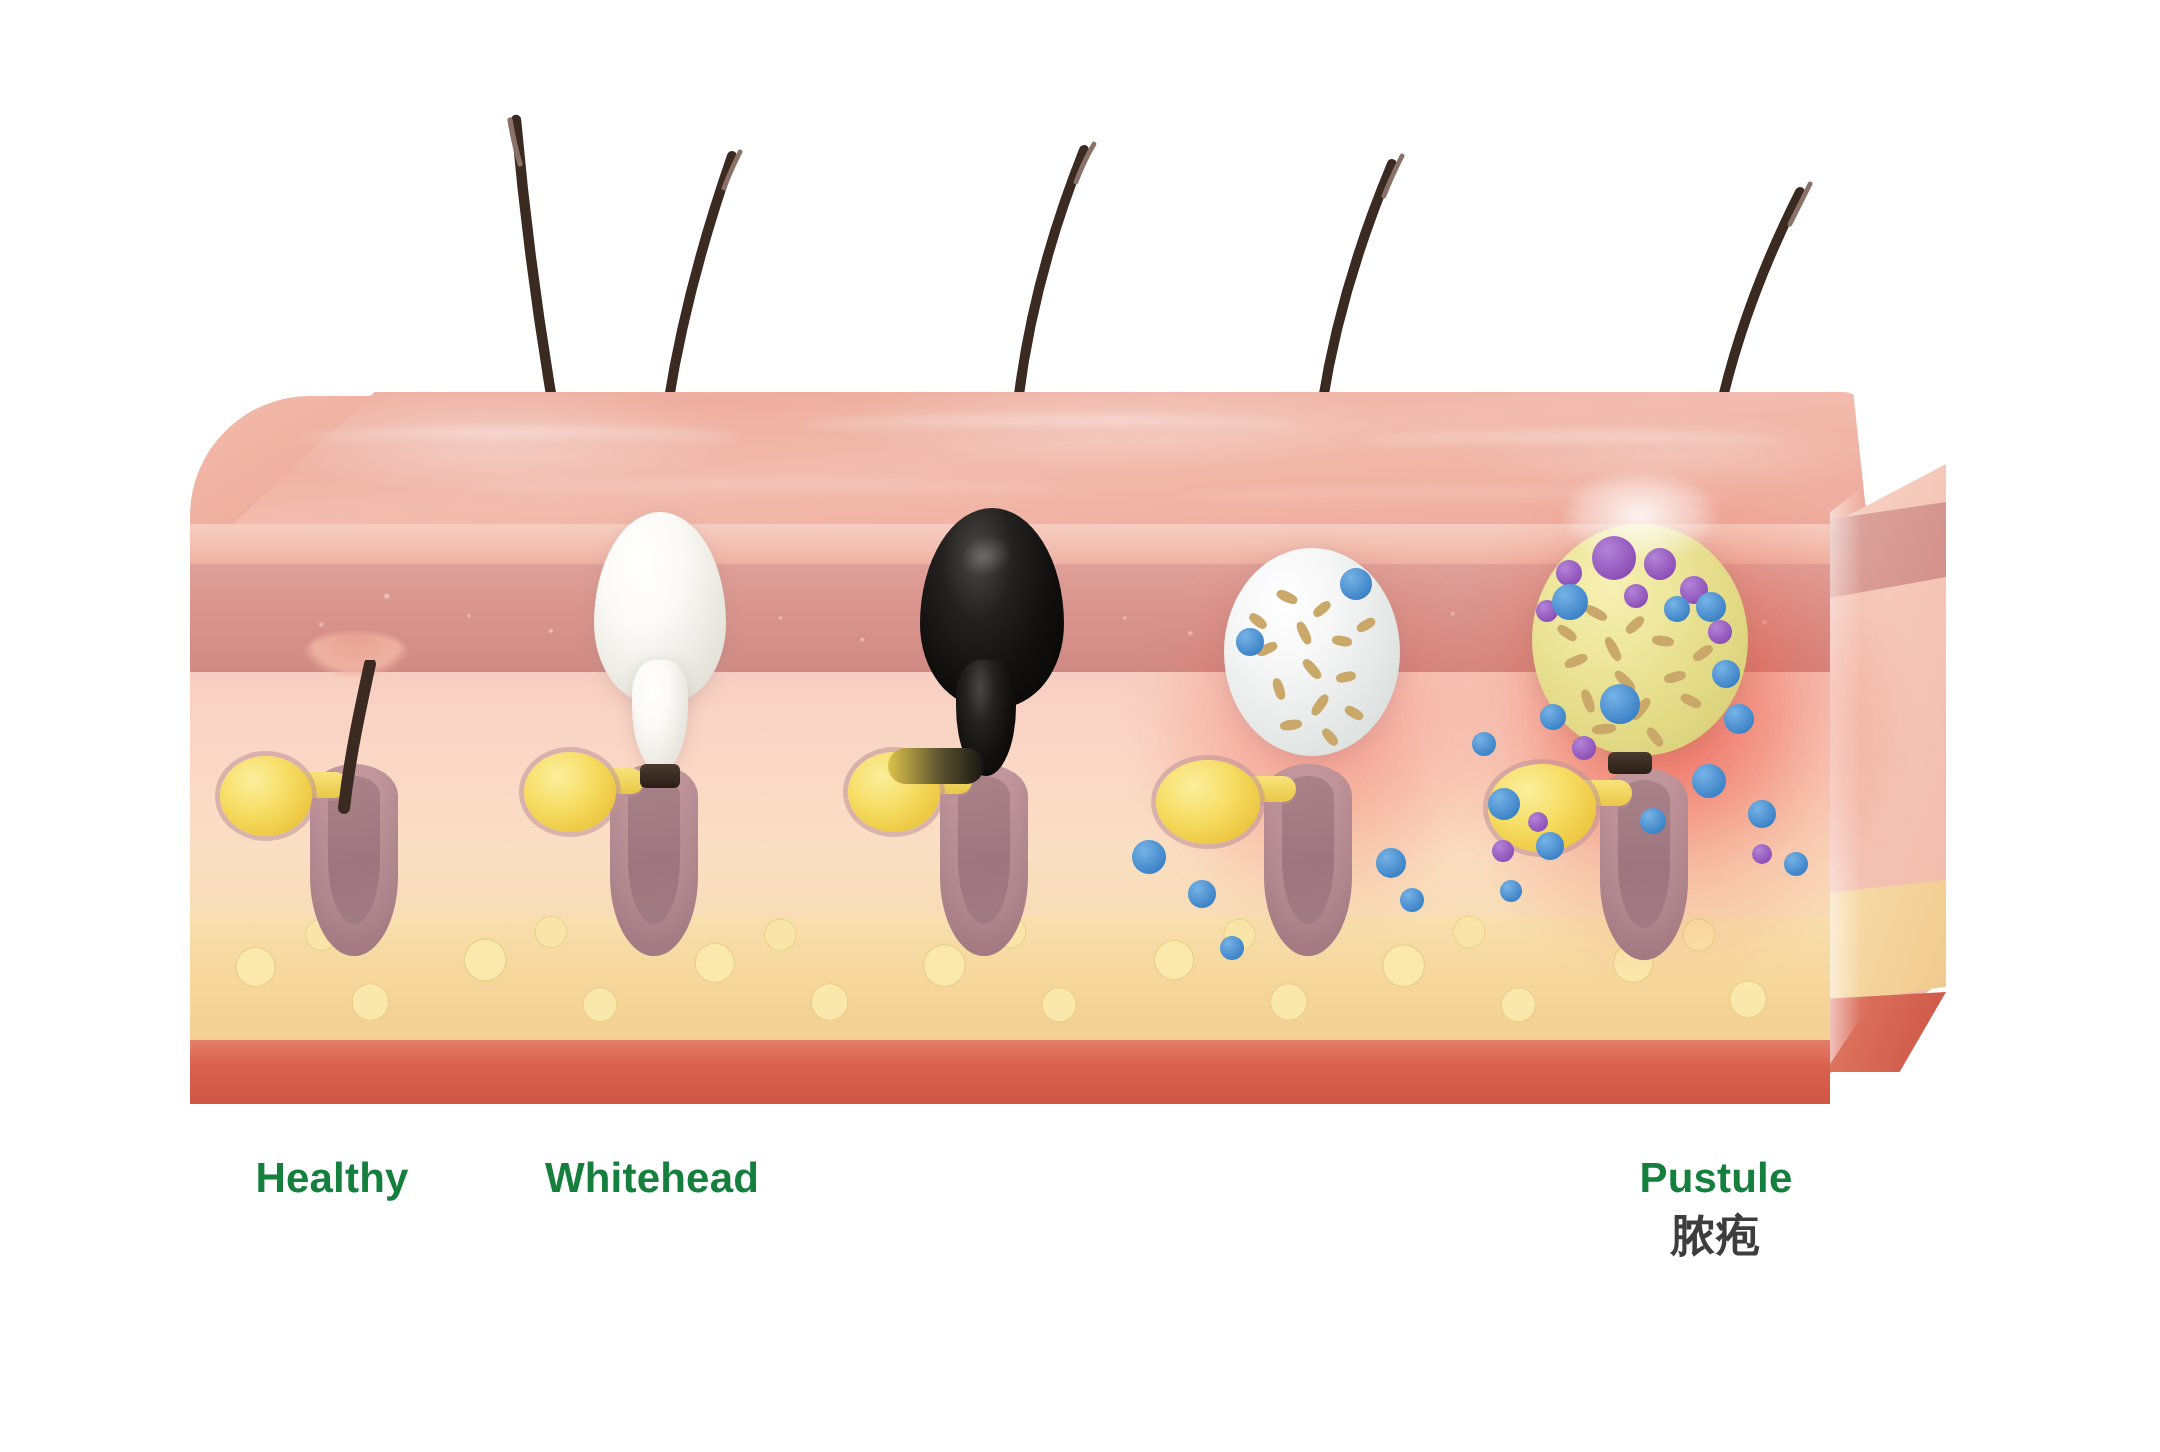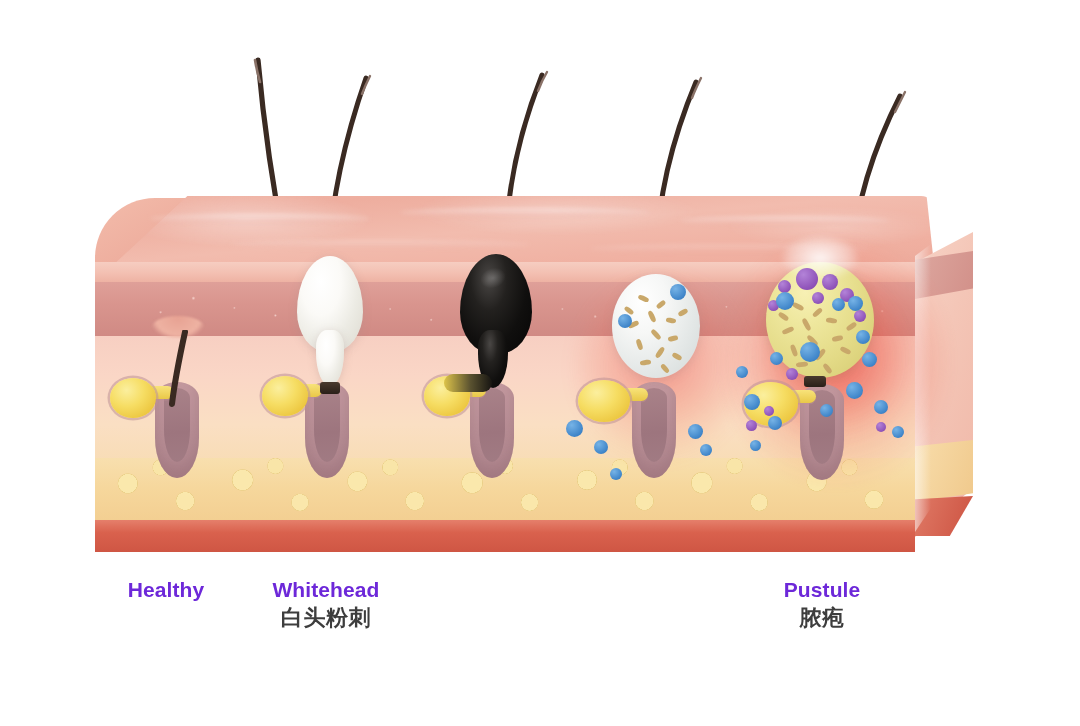--- a/index.html
+++ b/index.html
@@ -209,21 +209,21 @@
     filter:blur(9px);
   }
   .bact{position:absolute;background:#c9a86a;border-radius:40%;}
   .cellb{position:absolute;border-radius:50%;background:radial-gradient(circle at 34% 30%,#76b3e6,#3f85c9 70%,#336fae);}
   .cellp{position:absolute;border-radius:50%;background:radial-gradient(circle at 34% 30%,#b383d8,#8e52b8 70%,#7a3fa3);}
 
   
   .labels{position:absolute;left:0;top:576px;width:1080px;height:80px;}
   .label{position:absolute;text-align:center;width:200px;}
   .label .en{
-    font-size:21px;font-weight:bold;color:#6d28d9;letter-spacing:.1px;
+    font-size:21px;font-weight:bold;color:#15803d;letter-spacing:.1px;
     line-height:27px;white-space:nowrap;
   }
   .label .zh{
     font-size:22px;font-weight:bold;color:#3d3d3d;letter-spacing:.6px;
     line-height:30px;white-space:nowrap;
   }
 </style>
 </head>
 <body>
 
@@ -422,25 +422,24 @@
   </div>
 
   <div class="labels">
 
     <div class="label" style="left:66px;">
       <div class="en">Healthy</div>
     </div>
 
     <div class="label" style="left:226px;">
       <div class="en">Whitehead</div>
-      <div class="zh">白头粉刺</div>
-    </div>
-
-
-
-    <div class="label" style="left:722px;">
+    </div>
+
+
+
+    <div class="label" style="left:758px;">
       <div class="en">Pustule</div>
       <div class="zh">脓疱</div>
     </div>
 
   </div>
 
 </div>
 
 </body></html>

